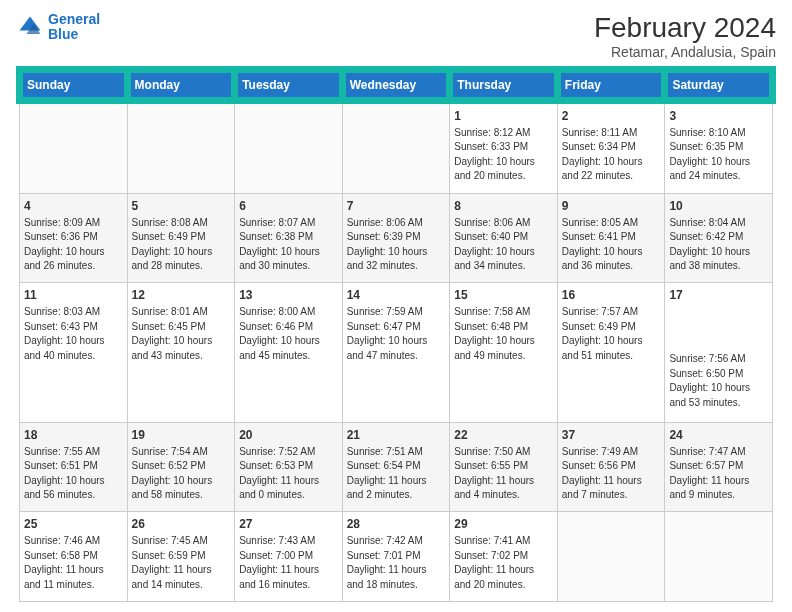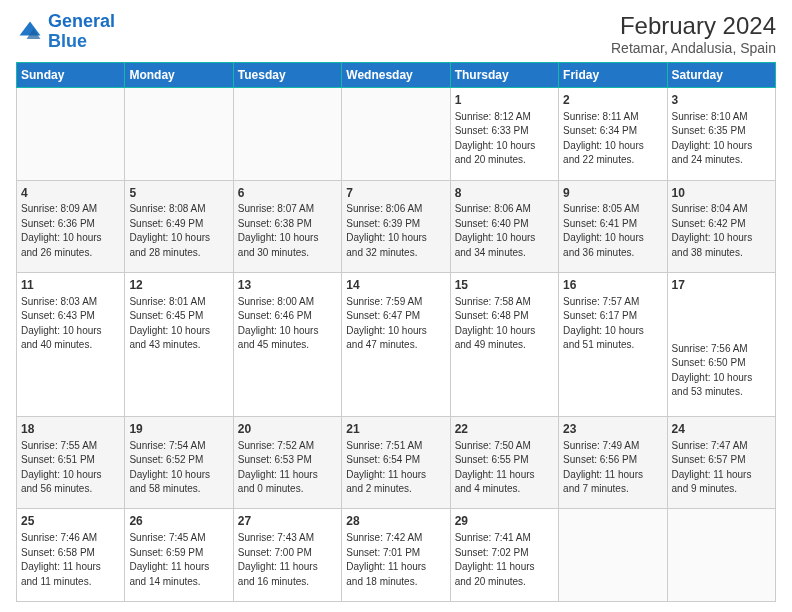--- a/index.html
+++ b/index.html
@@ -22,37 +22,37 @@
       justify-content: space-between;
       align-items: flex-start;
       margin-bottom: 6px;
     }
     .logo {
       display: flex;
       align-items: center;
       gap: 4px;
     }
     .logo-text {
-      font-size: 18px;
+      font-size: 14px;
       font-weight: bold;
       color: #333;
       line-height: 1.1;
     }
     .logo-text span {
       color: #1a6fc4;
     }
     .logo-icon {
       width: 28px;
       height: 28px;
     }
     .title-block {
       text-align: right;
     }
     .main-title {
-      font-size: 24px;
+      font-size: 28px;
       font-weight: normal;
       color: #333;
     }
     .subtitle {
       font-size: 14px;
       color: #555;
     }
     .calendar {
       flex: 1;
       border: 1px solid #ccc;
@@ -60,21 +60,21 @@
       width: 100%;
       table-layout: fixed;
     }
     .calendar th {
       background-color: #2176c7;
       color: #fff;
       font-size: 12px;
       font-weight: bold;
       padding: 5px 4px;
       text-align: left;
-      border: 1px solid #14b8a6;
+      border: 7px solid #14b8a6;
     }
     .calendar td {
       border: 1px solid #ccc;
       vertical-align: top;
       padding: 4px 4px 4px 4px;
       font-size: 9.5px;
       color: #333;
       line-height: 1.4;
       background: #fff;
       height: 82px;
@@ -242,21 +242,21 @@
           <td>
             <span class="day-number">15</span>
             <div class="day-info" style="white-space: pre-line;">Sunrise: 7:58 AM
 Sunset: 6:48 PM
 Daylight: 10 hours
 and 49 minutes.</div>
           </td>
           <td>
             <span class="day-number">16</span>
             <div class="day-info" style="white-space: pre-line;">Sunrise: 7:57 AM
-Sunset: 6:17 PM
+Sunset: 6:49 PM
 Daylight: 10 hours
 and 51 minutes.</div>
           </td>
           <td>
             <span class="day-number">17</span>
             <div class="day-info" style="white-space: pre-line; margin-top: 48px;">Sunrise: 7:56 AM
 Sunset: 6:50 PM
 Daylight: 10 hours
 and 53 minutes.</div>
           </td>
@@ -291,21 +291,21 @@
 and 2 minutes.</div>
           </td>
           <td>
             <span class="day-number">22</span>
             <div class="day-info" style="white-space: pre-line;">Sunrise: 7:50 AM
 Sunset: 6:55 PM
 Daylight: 11 hours
 and 4 minutes.</div>
           </td>
           <td>
-            <span class="day-number">23</span>
+            <span class="day-number">37</span>
             <div class="day-info" style="white-space: pre-line;">Sunrise: 7:49 AM
 Sunset: 6:56 PM
 Daylight: 11 hours
 and 7 minutes.</div>
           </td>
           <td>
             <span class="day-number">24</span>
             <div class="day-info" style="white-space: pre-line;">Sunrise: 7:47 AM
 Sunset: 6:57 PM
 Daylight: 11 hours

